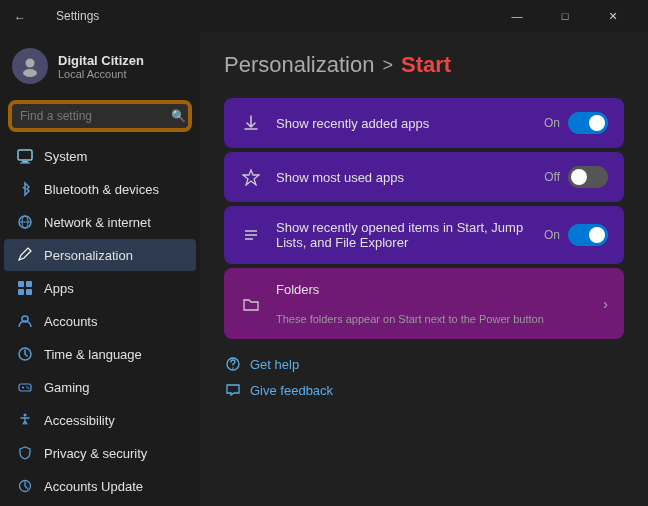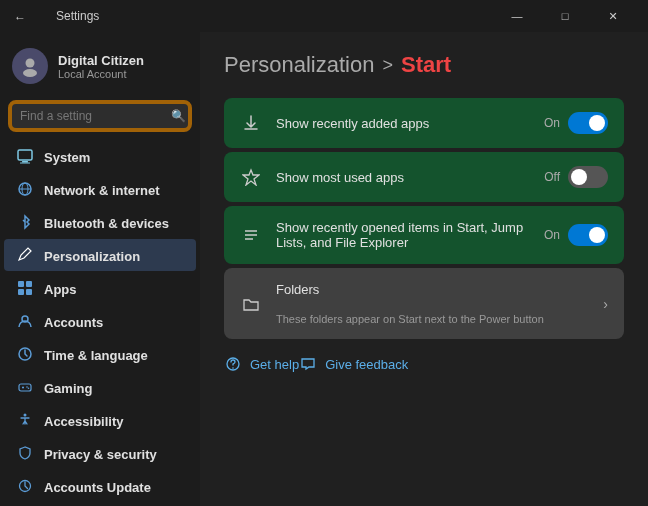--- a/index.html
+++ b/index.html
@@ -102,28 +102,27 @@
     .search-icon-btn {
       position: absolute;
       right: 6px;
       top: 50%;
       transform: translateY(-50%);
       color: #aaa;
       font-size: 12px;
     }
     .sidebar-item {
       display: flex;
-      align-items: flex-end;
+      align-items: center;
       gap: 10px;
       padding: 7px 12px;
       cursor: pointer;
       border-radius: 4px;
       margin: 1px 4px;
       font-size: 13px;
-      font-weight: bold;
     }
     .sidebar-item.active { background: #2d3a4f; }
     .sidebar-icon {
       width: 18px;
       height: 18px;
       display: flex;
       align-items: center;
       justify-content: center;
       font-size: 14px;
       flex-shrink: 0;
@@ -148,21 +147,21 @@
     .breadcrumb-separator {
       font-size: 18px;
       color: #aaa;
     }
     .breadcrumb-current {
       font-size: 22px;
       font-weight: 700;
       color: #ef4444;
     }
     .setting-card {
-      background: #14532d;
+      background: #4c1d95;
       border-radius: 8px;
       margin-bottom: 4px;
       padding: 14px 16px;
       display: flex;
       align-items: center;
       justify-content: space-between;
     }
     .setting-card-left {
       display: flex;
       align-items: center;
@@ -206,33 +205,34 @@
       top: 3px;
       transition: left 0.15s;
     }
     .toggle.on .toggle-knob { left: 21px; }
     .toggle.off .toggle-knob { left: 3px; }
     .chevron-right {
       font-size: 14px;
       color: #aaa;
     }
     .folders-card {
-      background: #404040;
+      background: #701a75;
       border-radius: 8px;
       margin-bottom: 4px;
       padding: 14px 16px;
       display: flex;
       align-items: center;
       justify-content: space-between;
       cursor: pointer;
     }
     .help-section {
       margin-top: 16px;
       display: flex;
-      flex-direction: row;
+      flex-direction: column;
+      gap: 8px;
     }
     .help-link {
       display: flex;
       align-items: center;
       gap: 8px;
       font-size: 13px;
       color: #5baee8;
       cursor: pointer;
     }
     .help-link-icon {
@@ -287,35 +287,35 @@
             <svg width="16" height="16" viewBox="0 0 16 16" fill="none">
               <rect x="1" y="2" width="14" height="10" rx="1.5" stroke="#7ec8e3" stroke-width="1.5" fill="none"></rect>
               <rect x="5" y="13" width="6" height="1.5" rx=".5" fill="#7ec8e3"></rect>
               <rect x="3" y="14.5" width="10" height="1" rx=".3" fill="#7ec8e3"></rect>
             </svg>
           </span>
           <span>System</span>
         </div>
         <div class="sidebar-item">
           <span class="sidebar-icon">
+            <svg width="16" height="16" viewBox="0 0 16 16" fill="#5b9bd5">
+              <path d="M8 2v12l4-4-2-2 2-2L8 2zM8 8L6 6" stroke="#5b9bd5" stroke-width="1.5" fill="none"></path>
+            </svg>
+          </span>
+          <span>Bluetooth &amp; devices</span>
+        </div>
+        <div class="sidebar-item">
+          <span class="sidebar-icon">
             <svg width="16" height="16" viewBox="0 0 16 16" fill="none">
               <circle cx="8" cy="8" r="6" stroke="#5b9bd5" stroke-width="1.5"></circle>
               <ellipse cx="8" cy="8" rx="3" ry="6" stroke="#5b9bd5" stroke-width="1"></ellipse>
               <line x1="2" y1="8" x2="14" y2="8" stroke="#5b9bd5" stroke-width="1"></line>
             </svg>
           </span>
           <span>Network &amp; internet</span>
-        </div>
-        <div class="sidebar-item">
-          <span class="sidebar-icon">
-            <svg width="16" height="16" viewBox="0 0 16 16" fill="#5b9bd5">
-              <path d="M8 2v12l4-4-2-2 2-2L8 2zM8 8L6 6" stroke="#5b9bd5" stroke-width="1.5" fill="none"></path>
-            </svg>
-          </span>
-          <span>Bluetooth &amp; devices</span>
         </div>
         <div class="sidebar-item active">
           <span class="sidebar-icon">
             <svg width="16" height="16" viewBox="0 0 16 16" fill="none">
               <path d="M2 13l2-5 7-7 3 3-7 7-5 2z" stroke="#fff" stroke-width="1.2" fill="none"></path>
             </svg>
           </span>
           <span>Personalization</span>
         </div>
         <div class="sidebar-item">

